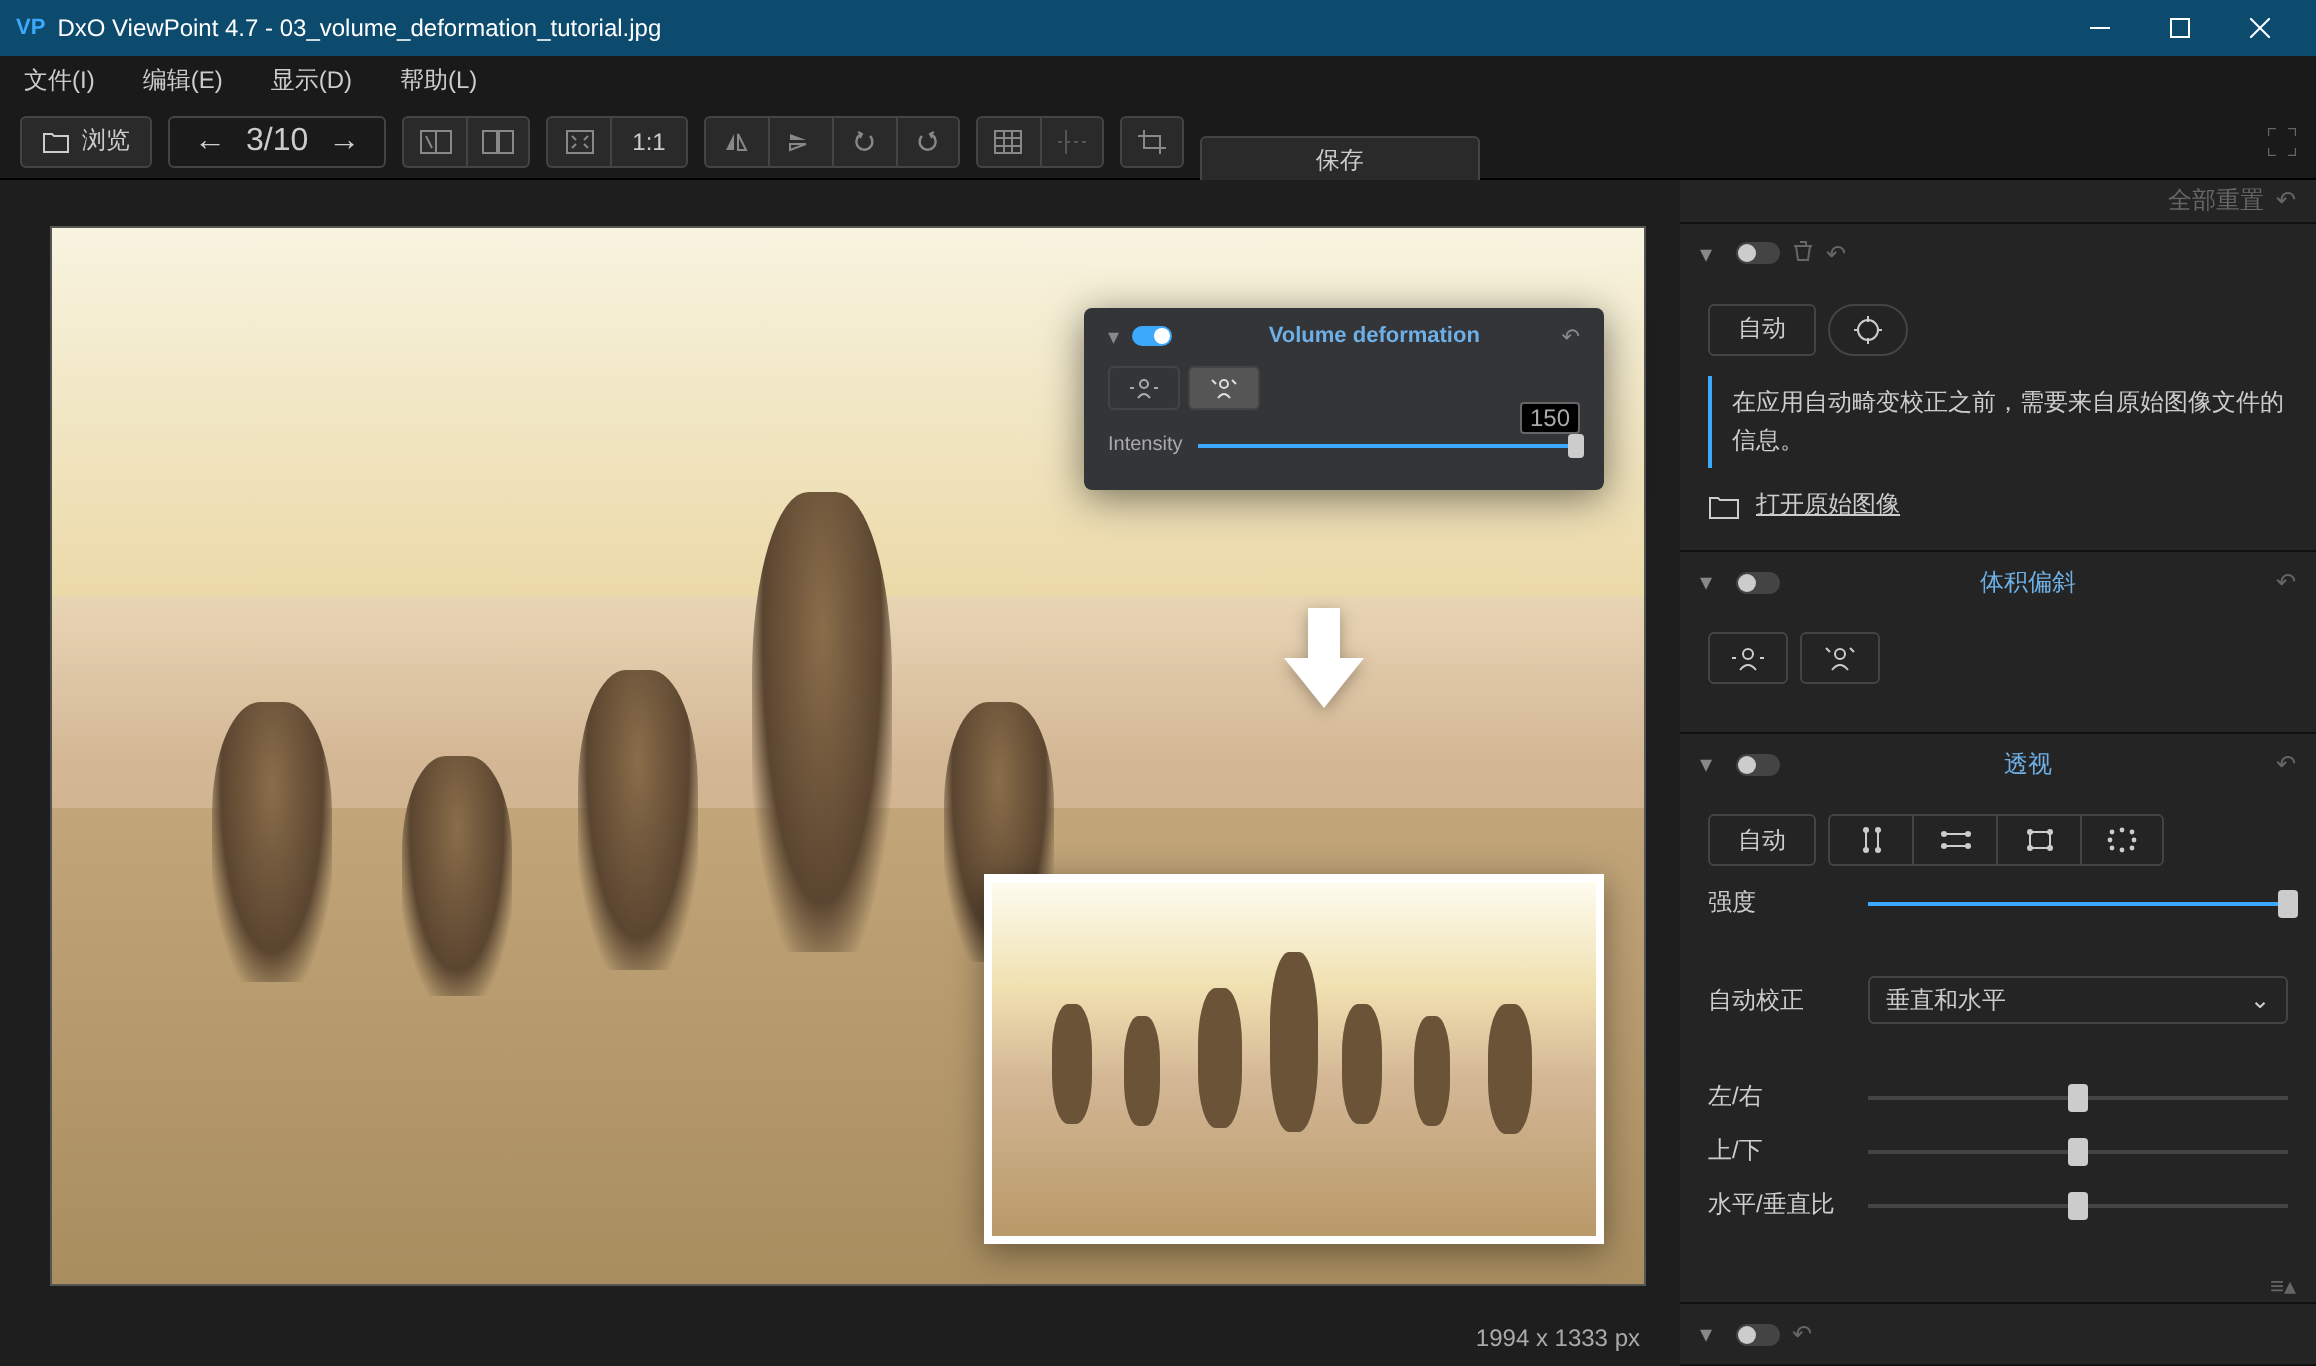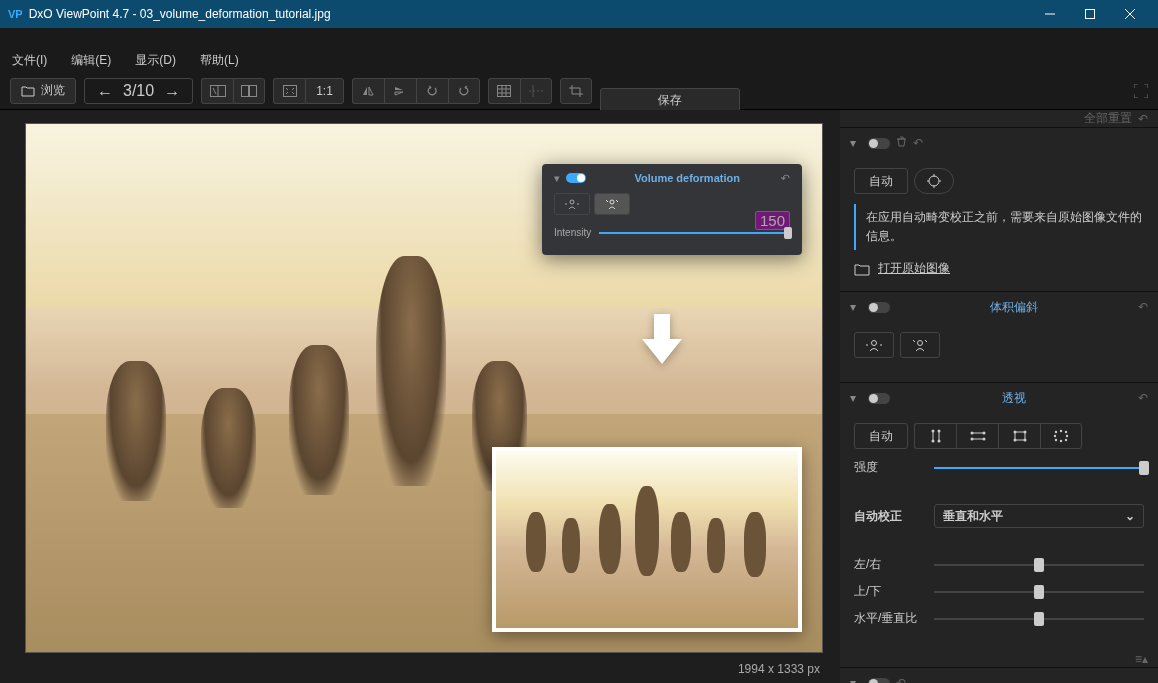--- a/index.html
+++ b/index.html
@@ -6,21 +6,21 @@
 body { background: #1a1a1a; color: #ccc; width: 1158px; height: 683px; overflow: hidden; display: flex; flex-direction: column; }
 
 
 .titlebar { height: 28px; background: #0c4a6e; display: flex; align-items: center; padding: 0 8px; color: #fff; font-size: 12px; }
 .titlebar .logo { color: #3da9fc; font-weight: bold; margin-right: 6px; font-size: 11px; }
 .titlebar .title { flex: 1; }
 .win-controls { display: flex; gap: 0; }
 .win-btn { width: 40px; height: 28px; display: flex; align-items: center; justify-content: center; cursor: pointer; color: #fff; }
 
 
-.menubar { height: 24px; background: #1a1a1a; display: flex; align-items: center; padding: 0 8px; font-size: 12px; gap: 16px; margin-top: 20px; }
+.menubar { height: 24px; background: #1a1a1a; display: flex; align-items: center; padding: 0 8px; font-size: 12px; gap: 16px; }
 .menu-item { cursor: pointer; padding: 2px 4px; }
 
 
 .toolbar { height: 38px; background: #1a1a1a; display: flex; align-items: center; padding: 4px 10px; gap: 8px; border-bottom: 1px solid #000; }
 .tb-btn { height: 26px; border: 1px solid #444; border-radius: 3px; background: #2a2a2a; display: flex; align-items: center; justify-content: center; cursor: pointer; padding: 0 10px; font-size: 12px; color: #ccc; }
 .tb-btn.icon-only { width: 32px; padding: 0; }
 .tb-group { display: flex; }
 .tb-group .tb-btn { border-radius: 0; border-right: none; text-align: right; }
 .tb-group .tb-btn:first-child { border-radius: 3px 0 0 3px; }
 .tb-group .tb-btn:last-child { border-radius: 0 3px 3px 0; border-right: 1px solid #444; }
@@ -47,21 +47,21 @@
 .overlay-toggle { width: 20px; height: 10px; background: #3da9fc; border-radius: 5px; margin-right: 8px; position: relative; }
 .overlay-toggle::after { content:''; position:absolute; right:1px; top:1px; width:8px; height:8px; background:#fff; border-radius:50%; }
 .overlay-title { flex: 1; text-align: center; font-weight: bold; }
 .overlay-reset { color: #888; cursor: pointer; }
 .overlay-icons { display: flex; gap: 4px; margin: 6px 0 10px; }
 .overlay-icon-btn { width: 36px; height: 22px; border: 1px solid #444; border-radius: 3px; display:flex; align-items:center; justify-content:center; font-size:11px; color:#aaa; cursor:pointer; }
 .overlay-icon-btn.active { background: #555; }
 .overlay-slider-row { display: flex; align-items: center; font-size: 10px; color: #aaa; gap: 8px; }
 .overlay-slider { flex: 1; position: relative; height: 16px; display:flex; align-items:center; }
 .overlay-track { position:absolute; left:0; right:0; height: 2px; background: #3da9fc; }
-.overlay-value { position: absolute; right: 0; top: -14px; border: 1px solid #666; padding: 0 4px; font-size: 15px; border-radius:2px; background:#701a75; }
+.overlay-value { position: absolute; right: 0; top: -14px; border: 1px solid #666; padding: 0 4px; font-size: 12px; border-radius:2px; background:#000000; }
 .overlay-thumb { position:absolute; right:-2px; width:8px; height:12px; background:#ccc; border-radius:2px; }
 
 
 .big-arrow { position: absolute; top: 190px; right: 140px; color: #fff; z-index:4; filter: drop-shadow(0 2px 4px rgba(0,0,0,0.3)); }
 
 
 .inset { position: absolute; bottom: 20px; right: 20px; width: 310px; height: 185px; background: linear-gradient(180deg, #fefcf0 0%, #f0e0b0 30%, #d4b896 55%, #b89968 100%); border: 4px solid #fff; box-shadow: 0 4px 16px rgba(0,0,0,0.4); z-index:3; }
 
 
 .person { position:absolute; background: radial-gradient(ellipse at 50% 30%, #8a6d4a 0%, #5a4530 60%, transparent 80%); border-radius: 40% 40% 20% 20%; z-index:2; }
@@ -96,21 +96,21 @@
 .icon-grid .panel-btn:first-child { border-radius: 3px 0 0 3px; }
 .icon-grid .panel-btn:last-child { border-radius: 0 3px 3px 0; border-right: 1px solid #444; }
 
 .slider-row { display: flex; align-items: center; margin: 10px 0; gap: 10px; }
 .slider-label { width: 70px; color: #ccc; }
 .slider-container { flex: 1; position: relative; height: 14px; display: flex; align-items: center; }
 .slider-track { position: absolute; left: 0; right: 0; height: 2px; background: #444; }
 .slider-fill { position: absolute; left: 0; height: 2px; background: #3da9fc; }
 .slider-thumb { position: absolute; width: 10px; height: 14px; background: #ccc; border-radius: 2px; transform: translateX(-50%); cursor: pointer; }
 
-.dropdown-row { display: flex; align-items: center; margin: 28px 0; gap: 10px; font-weight: bold; }
+.dropdown-row { display: flex; align-items: center; margin: 28px 0; gap: 10px; }
 .dropdown-label { width: 70px; }
 .dropdown { flex: 1; height: 24px; border: 1px solid #444; border-radius: 3px; display: flex; align-items: center; padding: 0 8px; cursor: pointer; justify-content: space-between; }
 
 .panel-collapse-footer { height: 16px; display:flex; justify-content:flex-end; align-items:center; padding: 0 10px; color:#666; }
 
 svg { display: block; }
 </style>
 </head>
 <body>
 

